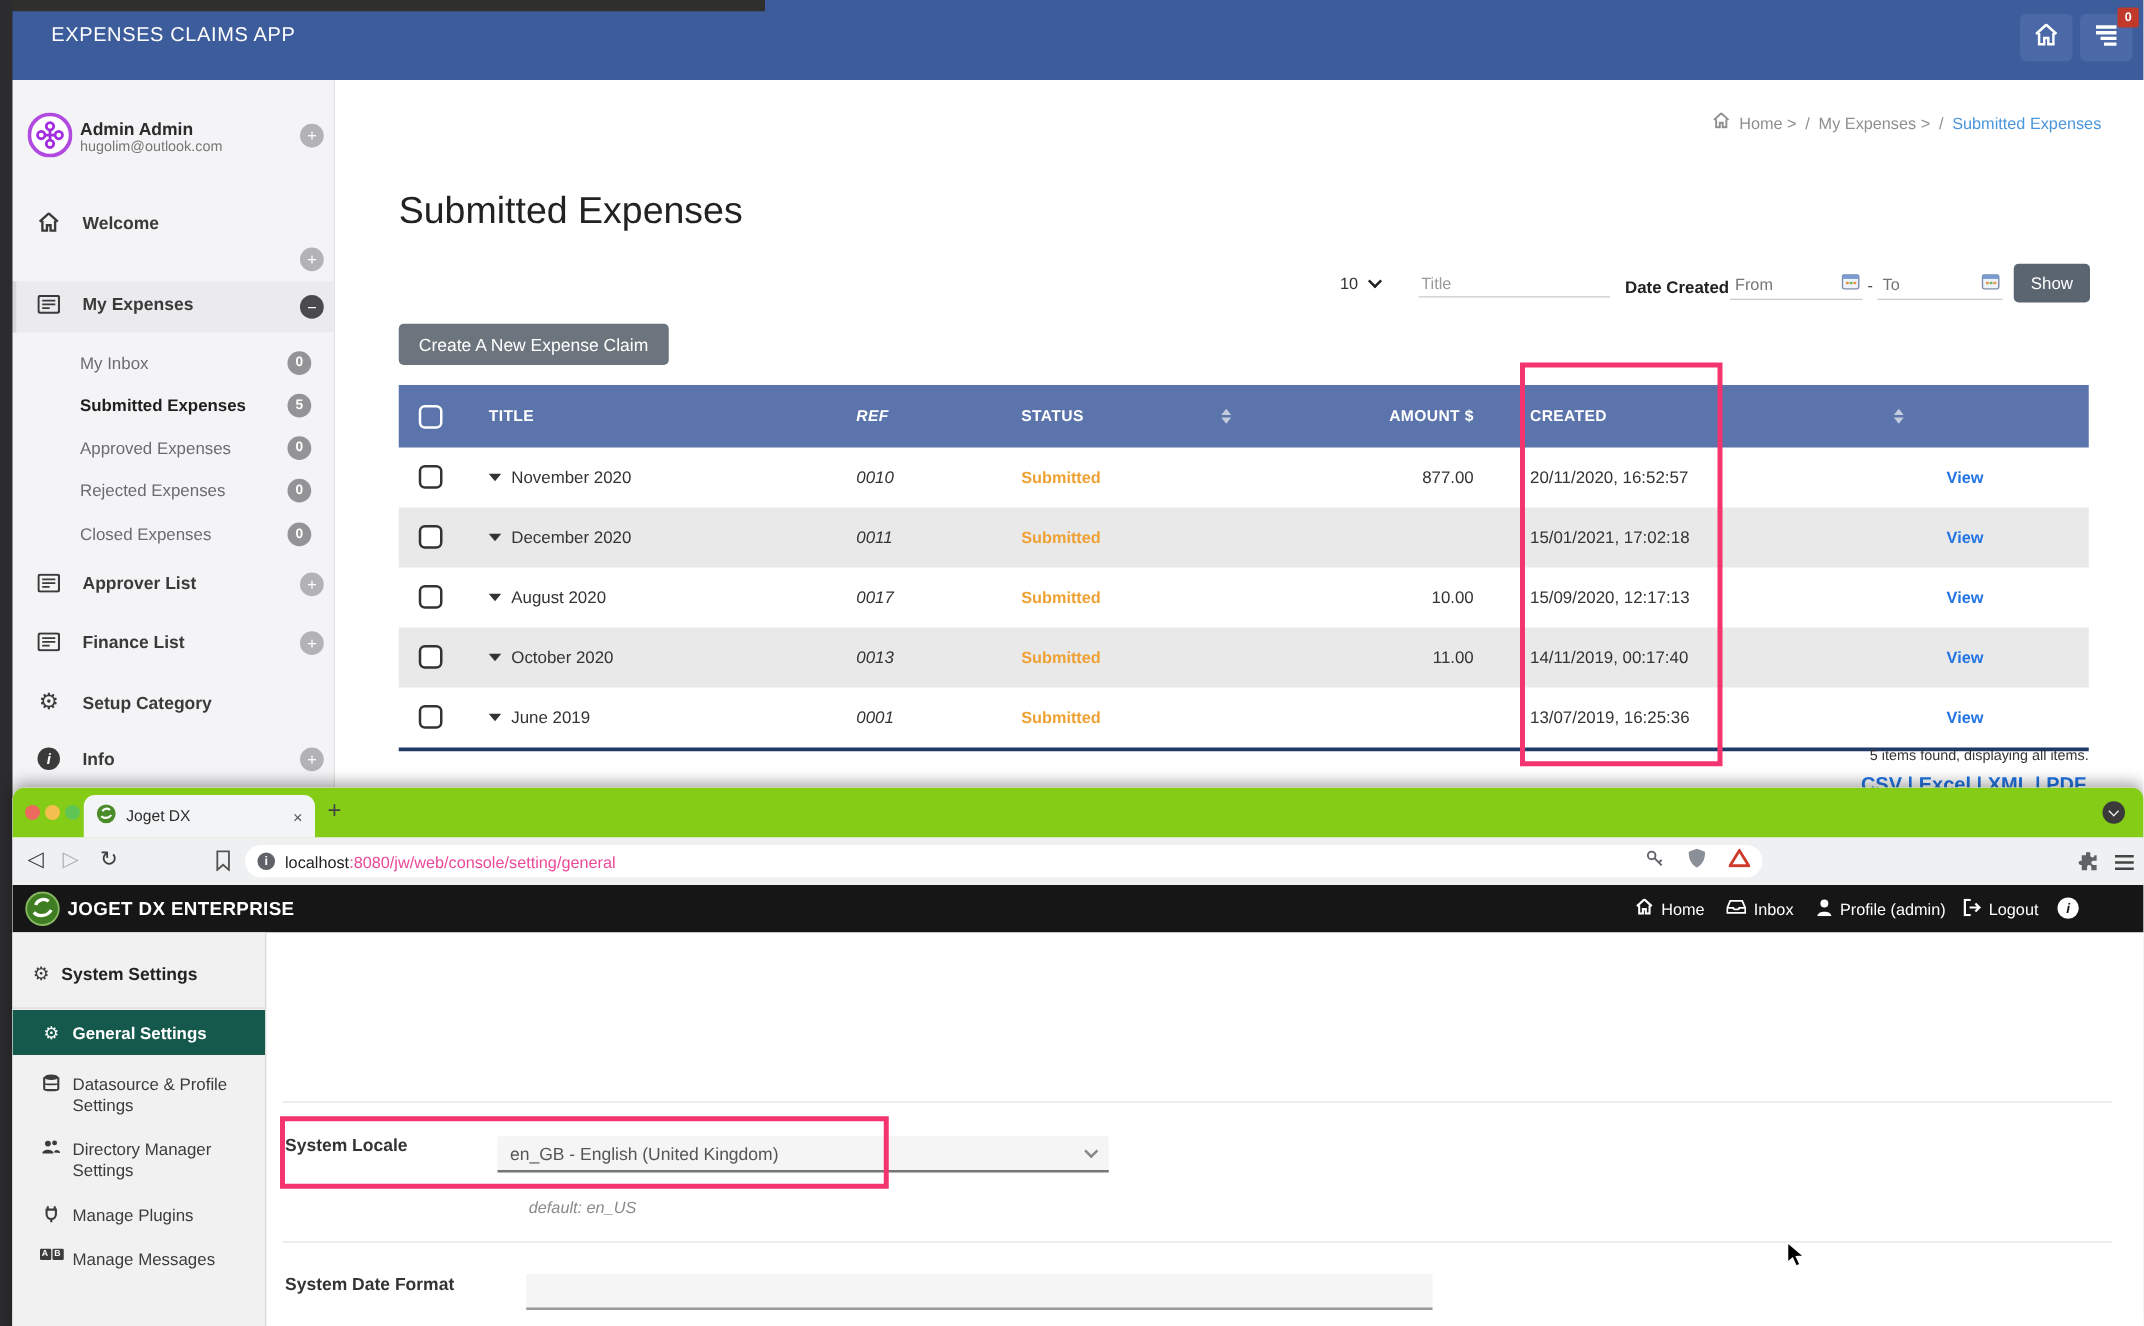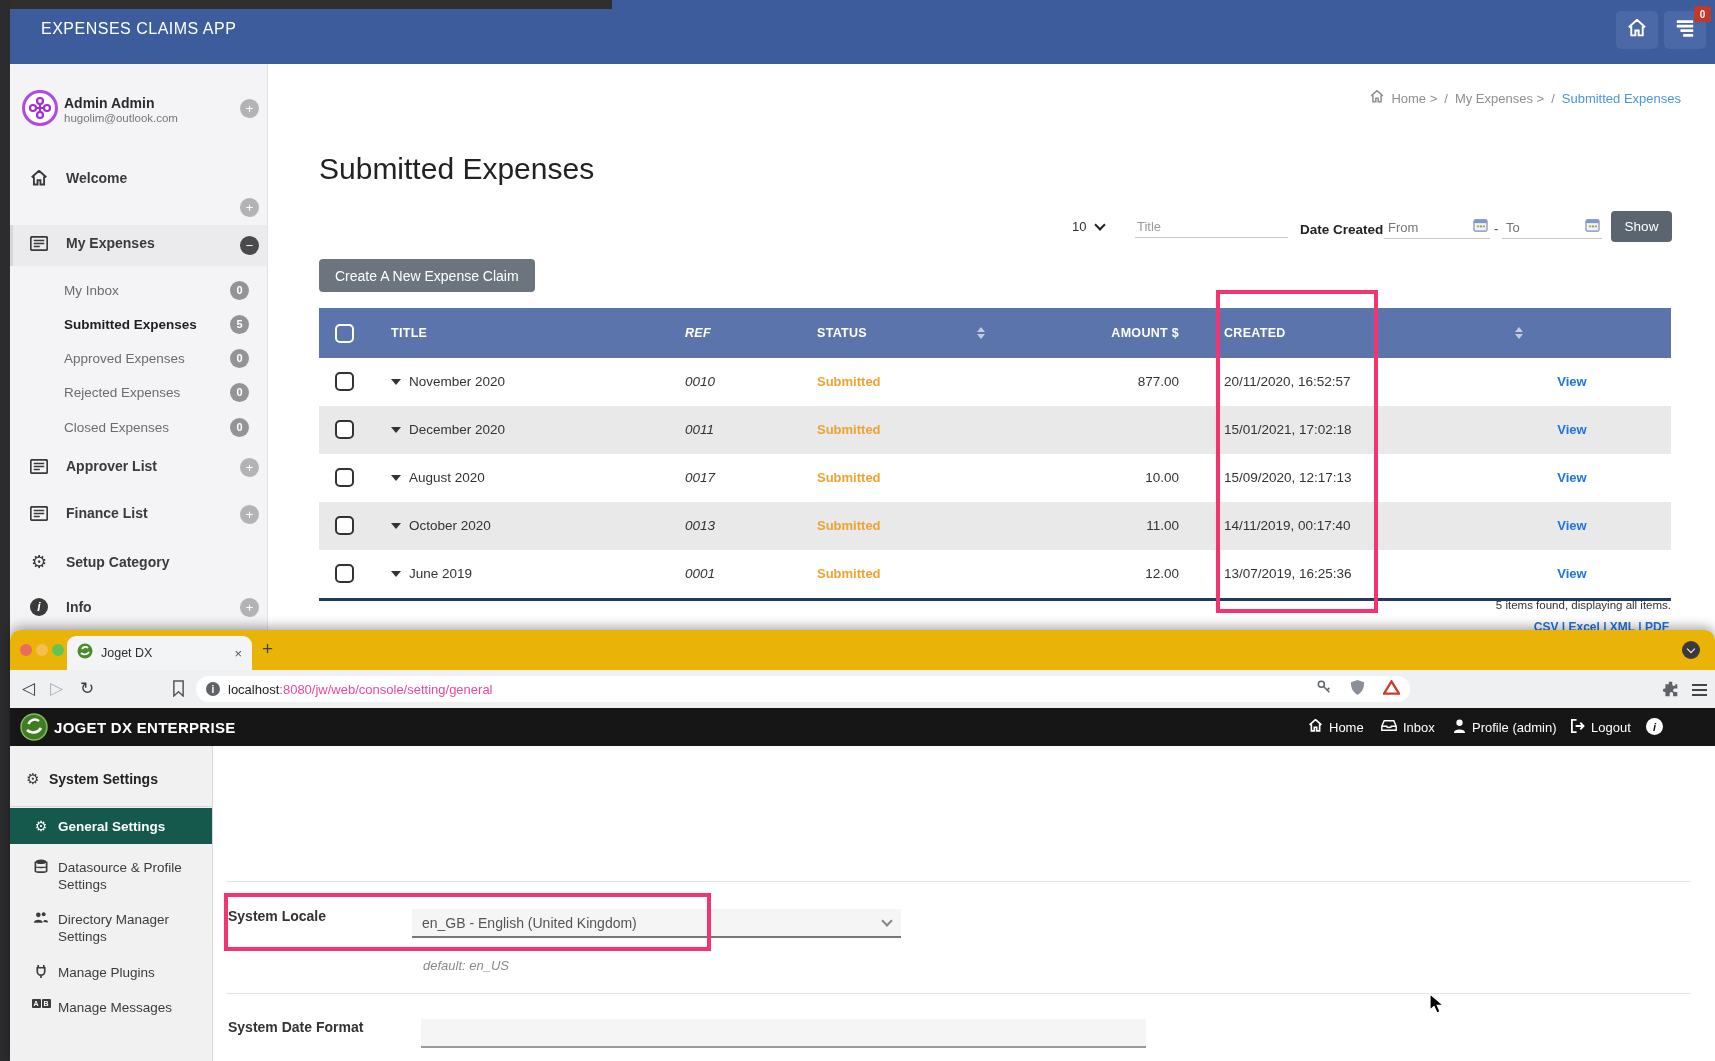--- a/index.html
+++ b/index.html
@@ -68,29 +68,29 @@
   .cb.white{border-color:#fff;background:transparent;}
   .status{color:#efa133;font-weight:bold;font-size:13px;}
   .view-link{color:#2173e2;font-weight:bold;font-size:13px;text-decoration:none;}
   .caret-down{width:0;height:0;border-left:5px solid transparent;border-right:5px solid transparent;
               border-top:6px solid #333;margin-right:8px;}
   .sort{display:flex;flex-direction:column;gap:2px;}
   .sort i{display:block;width:0;height:0;border-left:4px solid transparent;border-right:4px solid transparent;}
   .sort .up{border-bottom:5px solid #c3cbdd;} .sort .dn{border-top:5px solid #c3cbdd;}
   .tbottom{height:3px;background:#1f3a66;}
   .tfoot{top:599px;right:44px;font-size:11.5px;color:#333;}
-  .texport{top:620px;right:46px;font-size:12px;color:#2173e2;font-weight:bold;}
+  .texport{top:620px;right:46px;font-size:16px;color:#2173e2;font-weight:bold;}
 
   .red-rect{left:1216px;top:290px;width:162px;height:323px;border:4px solid #f4346f;}
   .pink{border:4px solid #f4346f;}
 
   
   .browser{left:10px;top:630px;width:1705px;height:431px;border-radius:10px 10px 0 0;overflow:hidden;
            box-shadow:0 -3px 12px rgba(0,0,0,.35);background:#fff;}
-  .tabstrip{position:absolute;left:0;top:0;width:100%;height:40px;background:#eab308;}
+  .tabstrip{position:absolute;left:0;top:0;width:100%;height:40px;background:#84cc16;}
   .tlight{width:12px;height:12px;border-radius:50%;}
   .tab{left:57px;top:6px;width:185px;height:34px;background:#f3f4f6;border-radius:9px 9px 0 0;
        display:flex;align-items:center;padding:0 10px;gap:8px;}
   .tab-title{font-size:12.5px;color:#2f2f2f;flex:1;}
   .tab-close{color:#555;font-size:13px;}
   .newtab{left:252px;top:8px;font-size:19px;color:#444;}
   .strip-chev{left:1672px;top:11px;width:18px;height:18px;border-radius:50%;background:#3a3a3a;
               display:flex;align-items:center;justify-content:center;}
   .strip-chev .chev{border-color:#fff;width:6px;height:6px;border-width:1.5px;margin-top:-2px;}
   .toolbar{position:absolute;left:0;top:40px;width:100%;height:38px;background:#eef0f2;}
@@ -114,21 +114,21 @@
   .jside-div{position:absolute;left:0;top:60px;width:100%;height:1px;background:#d9d9d9;}
   .jactive{position:absolute;left:0;top:62px;width:100%;height:36px;background:#14594b;color:#fff;
            display:flex;align-items:center;gap:8px;padding-left:22px;font-size:13.5px;font-weight:bold;}
   .jitem{position:absolute;left:22px;color:#3c3c3c;font-size:13.5px;display:flex;gap:8px;align-items:flex-start;line-height:17px;}
   .jicon{width:18px;display:flex;justify-content:center;color:#3c3c3c;flex:none;}
   .msg-ab{display:flex;gap:1px;}
   .msg-ab b{width:9px;height:9px;background:#3c3c3c;color:#fff;font-size:7px;display:flex;align-items:center;justify-content:center;border-radius:1px;}
 
   .jmain-rule{position:absolute;height:1px;background:#e3e3e3;left:216px;width:1464px;}
   .jlabel{position:absolute;left:218px;font-size:14px;font-weight:bold;color:#333;}
-  .jselect{position:absolute;left:402px;top:163px;width:489px;height:29px;background:#f5f5f5;border-bottom:2px solid #777;
+  .jselect{position:absolute;left:388px;top:163px;width:489px;height:29px;background:#f5f5f5;border-bottom:2px solid #777;
            display:flex;align-items:center;padding:0 10px;font-size:14px;color:#555;}
   .jselect .chev{border-color:#888;margin-left:auto;}
   .jinput{position:absolute;left:411px;top:273px;width:725px;height:29px;background:#f5f5f5;border:none;border-bottom:2px solid #999;}
   .jdefault{position:absolute;left:413px;font-size:13px;font-style:italic;color:#8a8a8a;}
   .pink1{position:absolute;left:214px;top:147px;width:487px;height:58px;}
 
   .cursor{left:1429px;top:993px;}
 </style>
 </head>
 <body>
@@ -390,21 +390,20 @@
           <span class="cb"></span>
         </div>
       <div class="td c-title">
           <span class="caret-down"></span>
           <span>June 2019</span>
         </div>
       <div class="td c-ref">0001</div>
       <div class="td c-status">
           <span class="status">Submitted</span>
         </div>
-      <div class="td c-amount">12.00</div>
       <div class="td c-created">13/07/2019, 16:25:36</div>
       <div class="td c-view">
           <a href="#" class="view-link">View</a>
         </div>
     </div>
     <div class="tbottom"></div>
   </div>
 
   <div class="abs tfoot">5 items found, displaying all items.</div>
   <div class="abs texport">CSV | Excel | XML | PDF</div>

